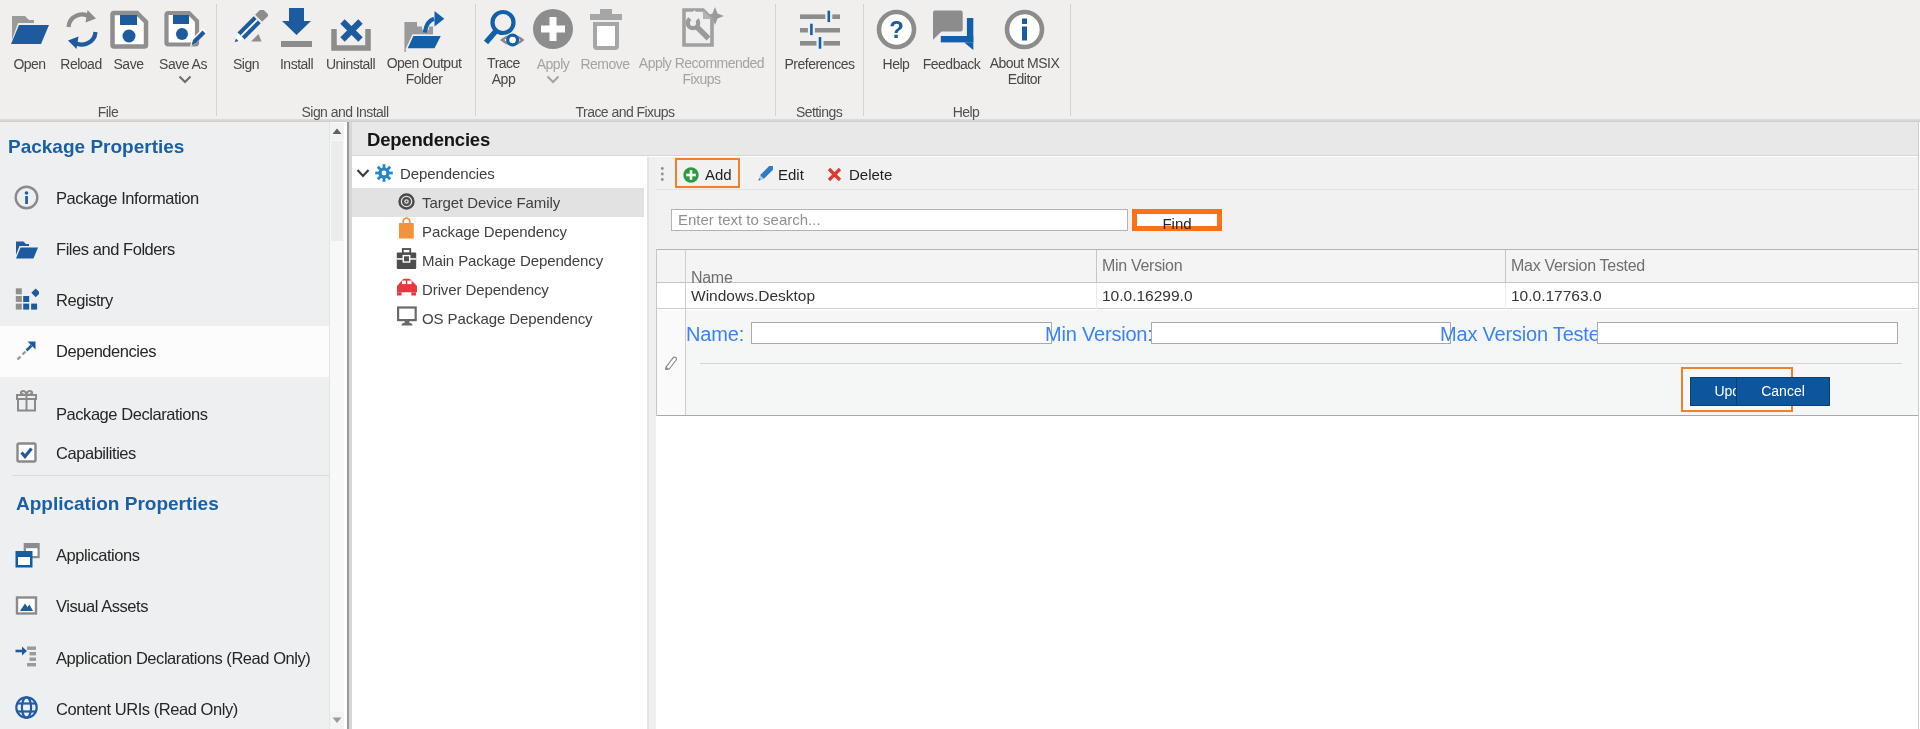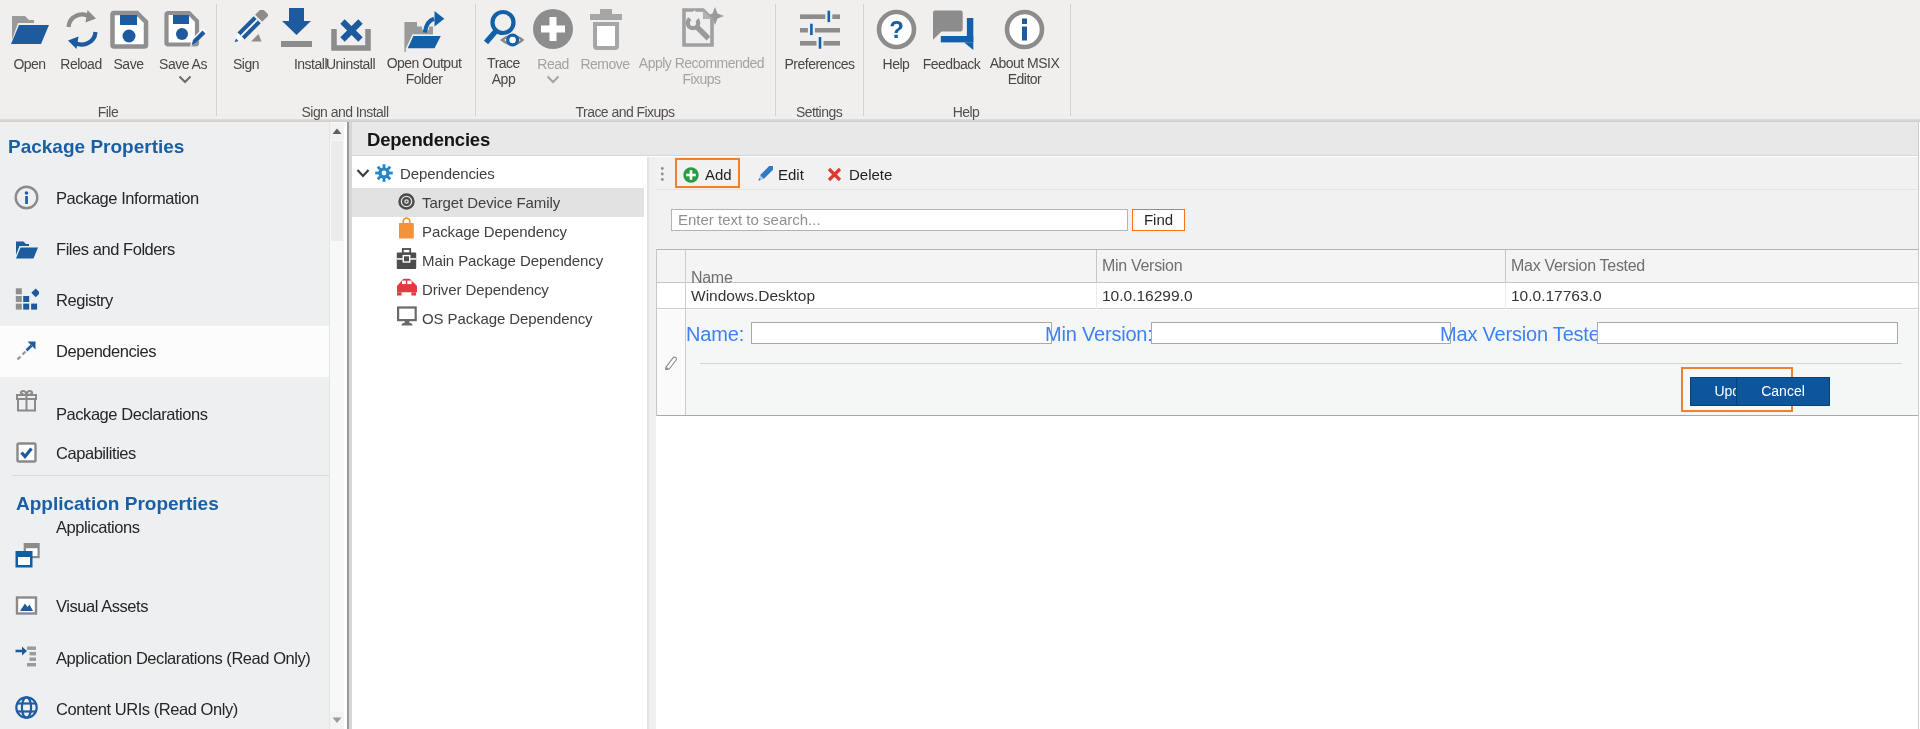--- a/index.html
+++ b/index.html
@@ -140,44 +140,44 @@
   </svg>
 <svg class="a" style="left:546px;top:75px;" width="14" height="9">
     <polyline points="1.5,1.5 7,7 12.5,1.5" fill="none" stroke="#a6a29e" stroke-width="2"></polyline>
   </svg>
 
 <div class="rlbl" style="left:4px;width:51px;">Open</div>
 <div class="rlbl" style="left:51px;width:60px;">Reload</div>
 <div class="rlbl" style="left:103px;width:51px;">Save</div>
 <div class="rlbl" style="left:148px;width:70px;">Save As</div>
 <div class="rlbl" style="left:221px;width:50px;">Sign</div>
-<div class="rlbl" style="left:266px;width:61px;text-align:right;">Install</div>
+<div class="rlbl" style="left:266px;width:61px;">Install</div>
 <div class="rlbl" style="left:315px;width:71px;">Uninstall</div>
 <div class="rlbl2" style="left:369px;width:110px;">Open Output<br>Folder</div>
 <div class="rlbl2" style="left:473px;width:61px;">Trace<br>App</div>
-<div class="rlbl dis" style="left:523px;width:60px;">Read</div>
+<div class="rlbl dis" style="left:523px;width:60px;">Apply</div>
 <div class="rlbl dis" style="left:565px;width:80px;">Remove</div>
 <div class="rlbl2 dis" style="left:611px;width:181px;">Apply Recommended<br>Fixups</div>
 <div class="rlbl" style="left:764px;width:111px;">Preferences</div>
 <div class="rlbl" style="left:871px;width:50px;">Help</div>
 <div class="rlbl" style="left:906px;width:91px;">Feedback</div>
 <div class="rlbl2" style="left:969px;width:111px;">About MSIX<br>Editor</div>
 
 <div class="a" style="left:0;top:122px;width:329px;height:607px;background:#edeff0;"></div>
 <div class="a" style="left:0;top:326px;width:329px;height:51px;background:#fcfcfc;"></div>
 <div class="a" style="left:12px;top:475px;width:317px;height:1px;background:#d8dadb;"></div>
 <div class="a" style="left:8px;top:136px;width:300px;height:24px;font-size:19px;font-weight:bold;color:#1a5fa5;">Package Properties</div>
 <div class="a" style="left:16px;top:493px;width:300px;height:24px;font-size:19px;font-weight:bold;color:#1a5fa5;">Application Properties</div>
 <div class="sbitem" style="top:187px;">Package Information</div>
 <div class="sbitem" style="top:238px;">Files and Folders</div>
 <div class="sbitem" style="top:289px;">Registry</div>
 <div class="sbitem" style="top:340px;">Dependencies</div>
 <div class="sbitem" style="top:391px;margin-top:12px;">Package Declarations</div>
 <div class="sbitem" style="top:442px;">Capabilities</div>
-<div class="sbitem" style="top:516px;">Applications</div>
+<div class="sbitem" style="top:544px;">Applications</div>
 <div class="sbitem" style="top:595px;">Visual Assets</div>
 <div class="sbitem" style="top:647px;">Application Declarations (Read Only)</div>
 <div class="sbitem" style="top:698px;">Content URIs (Read Only)</div>
 <svg class="a" style="left:14px;top:185px;" width="25" height="25" viewBox="0 0 25 25">
   <circle cx="12.5" cy="12.5" r="10.8" fill="none" stroke="#8a8a8a" stroke-width="2.4"></circle>
   <circle cx="12.5" cy="8" r="1.8" fill="#1f5da5"></circle>
   <rect x="11.2" y="11" width="2.7" height="8" fill="#1f5da5"></rect>
 </svg>
 <svg class="a" style="left:14px;top:237px;" width="25" height="25" viewBox="0 0 25 25">
   <polygon points="2,4.5 9.5,4.5 12,7 15,7 15,9 5.5,9 2,18" fill="#1e5b9e"></polygon>
@@ -342,21 +342,21 @@
     <polygon points="7.9,14.8 10.1,14.8 9,16.8" fill="#3c6286"></polygon>
   </g>
 </svg>
 <div class="tbtxt" style="left:778px;top:164.5px;">Edit</div>
 <svg class="a" style="left:827px;top:167px;" width="15" height="15">
   <path d="M2 2 L13 13 M13 2 L2 13" stroke="#dd3b30" stroke-width="3.2"></path>
 </svg>
 <div class="tbtxt" style="left:849px;top:164.5px;">Delete</div>
 <div class="inp" style="left:671px;top:209px;width:457px;height:22px;border-color:#b3b3b3;"></div>
 <div class="a" style="left:678px;top:211px;width:300px;height:18px;line-height:18px;font-size:15px;color:#909090;">Enter text to search...</div>
-<div class="a" style="left:1132px;top:209px;width:53px;height:22px;background:#fdfdfd;border:1px solid #f97316;text-align:center;font-size:15px;color:#262626;line-height:20px;">Find</div>
+<div class="a" style="left:1132px;top:209px;width:90px;height:22px;background:#fdfdfd;border:5px solid #f97316;text-align:center;font-size:15px;color:#262626;line-height:20px;">Find</div>
 
 <div class="a" style="left:656px;top:249px;width:1262px;height:1px;background:#b4b4b4;"></div>
 <div class="a" style="left:656px;top:250px;width:1262px;height:33px;background:#f4f4f4;border-bottom:1px solid #c6c6c6;"></div>
 <div class="a" style="left:656px;top:283px;width:1262px;height:26px;background:#fff;border-bottom:1px solid #cdcdcd;"></div>
 <div class="a" style="left:656px;top:310px;width:1262px;height:106px;background:#f5f6f6;border-bottom:1px solid #a9a9a9;"></div>
 <div class="a" style="left:656px;top:310px;width:29px;height:105px;background:#fafafa;"></div>
 <div class="a" style="left:656px;top:249px;width:1px;height:167px;background:#c6c6c6;"></div>
 <div class="a" style="left:685px;top:250px;width:1px;height:165px;background:#cdcdcd;"></div>
 <div class="a" style="left:1096px;top:250px;width:1px;height:32px;background:#c6c6c6;"></div>
 <div class="a" style="left:1505px;top:250px;width:1px;height:32px;background:#c6c6c6;"></div>

